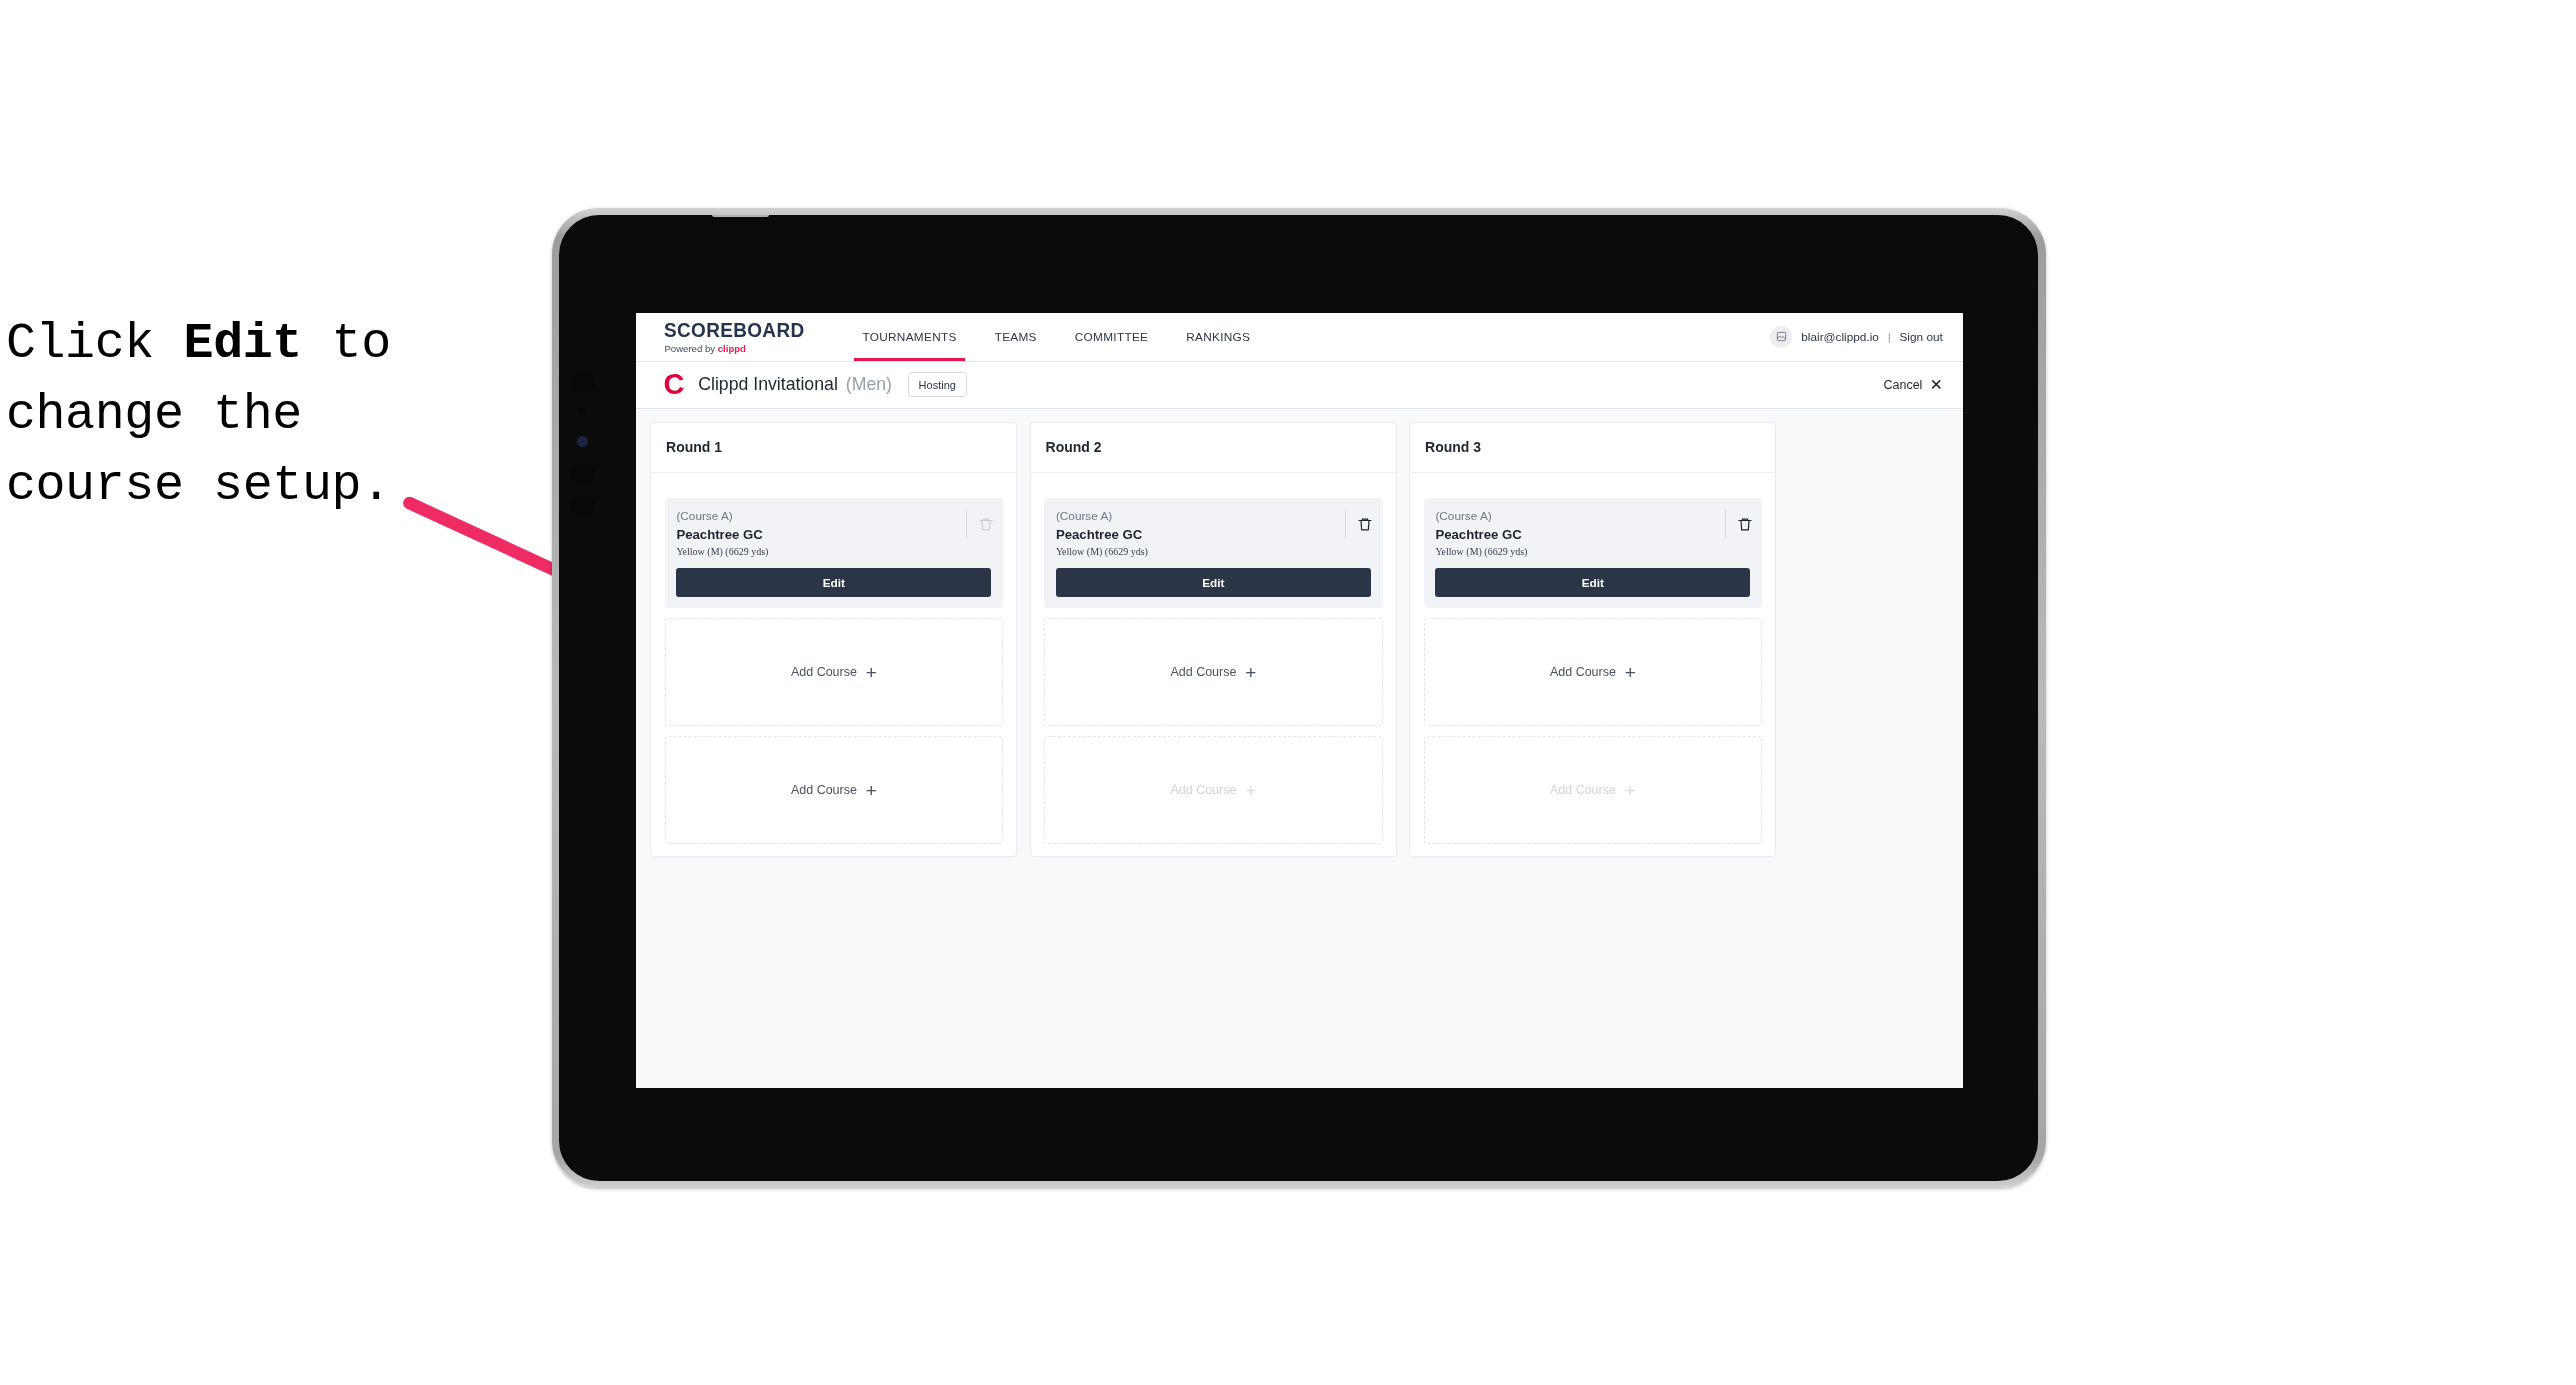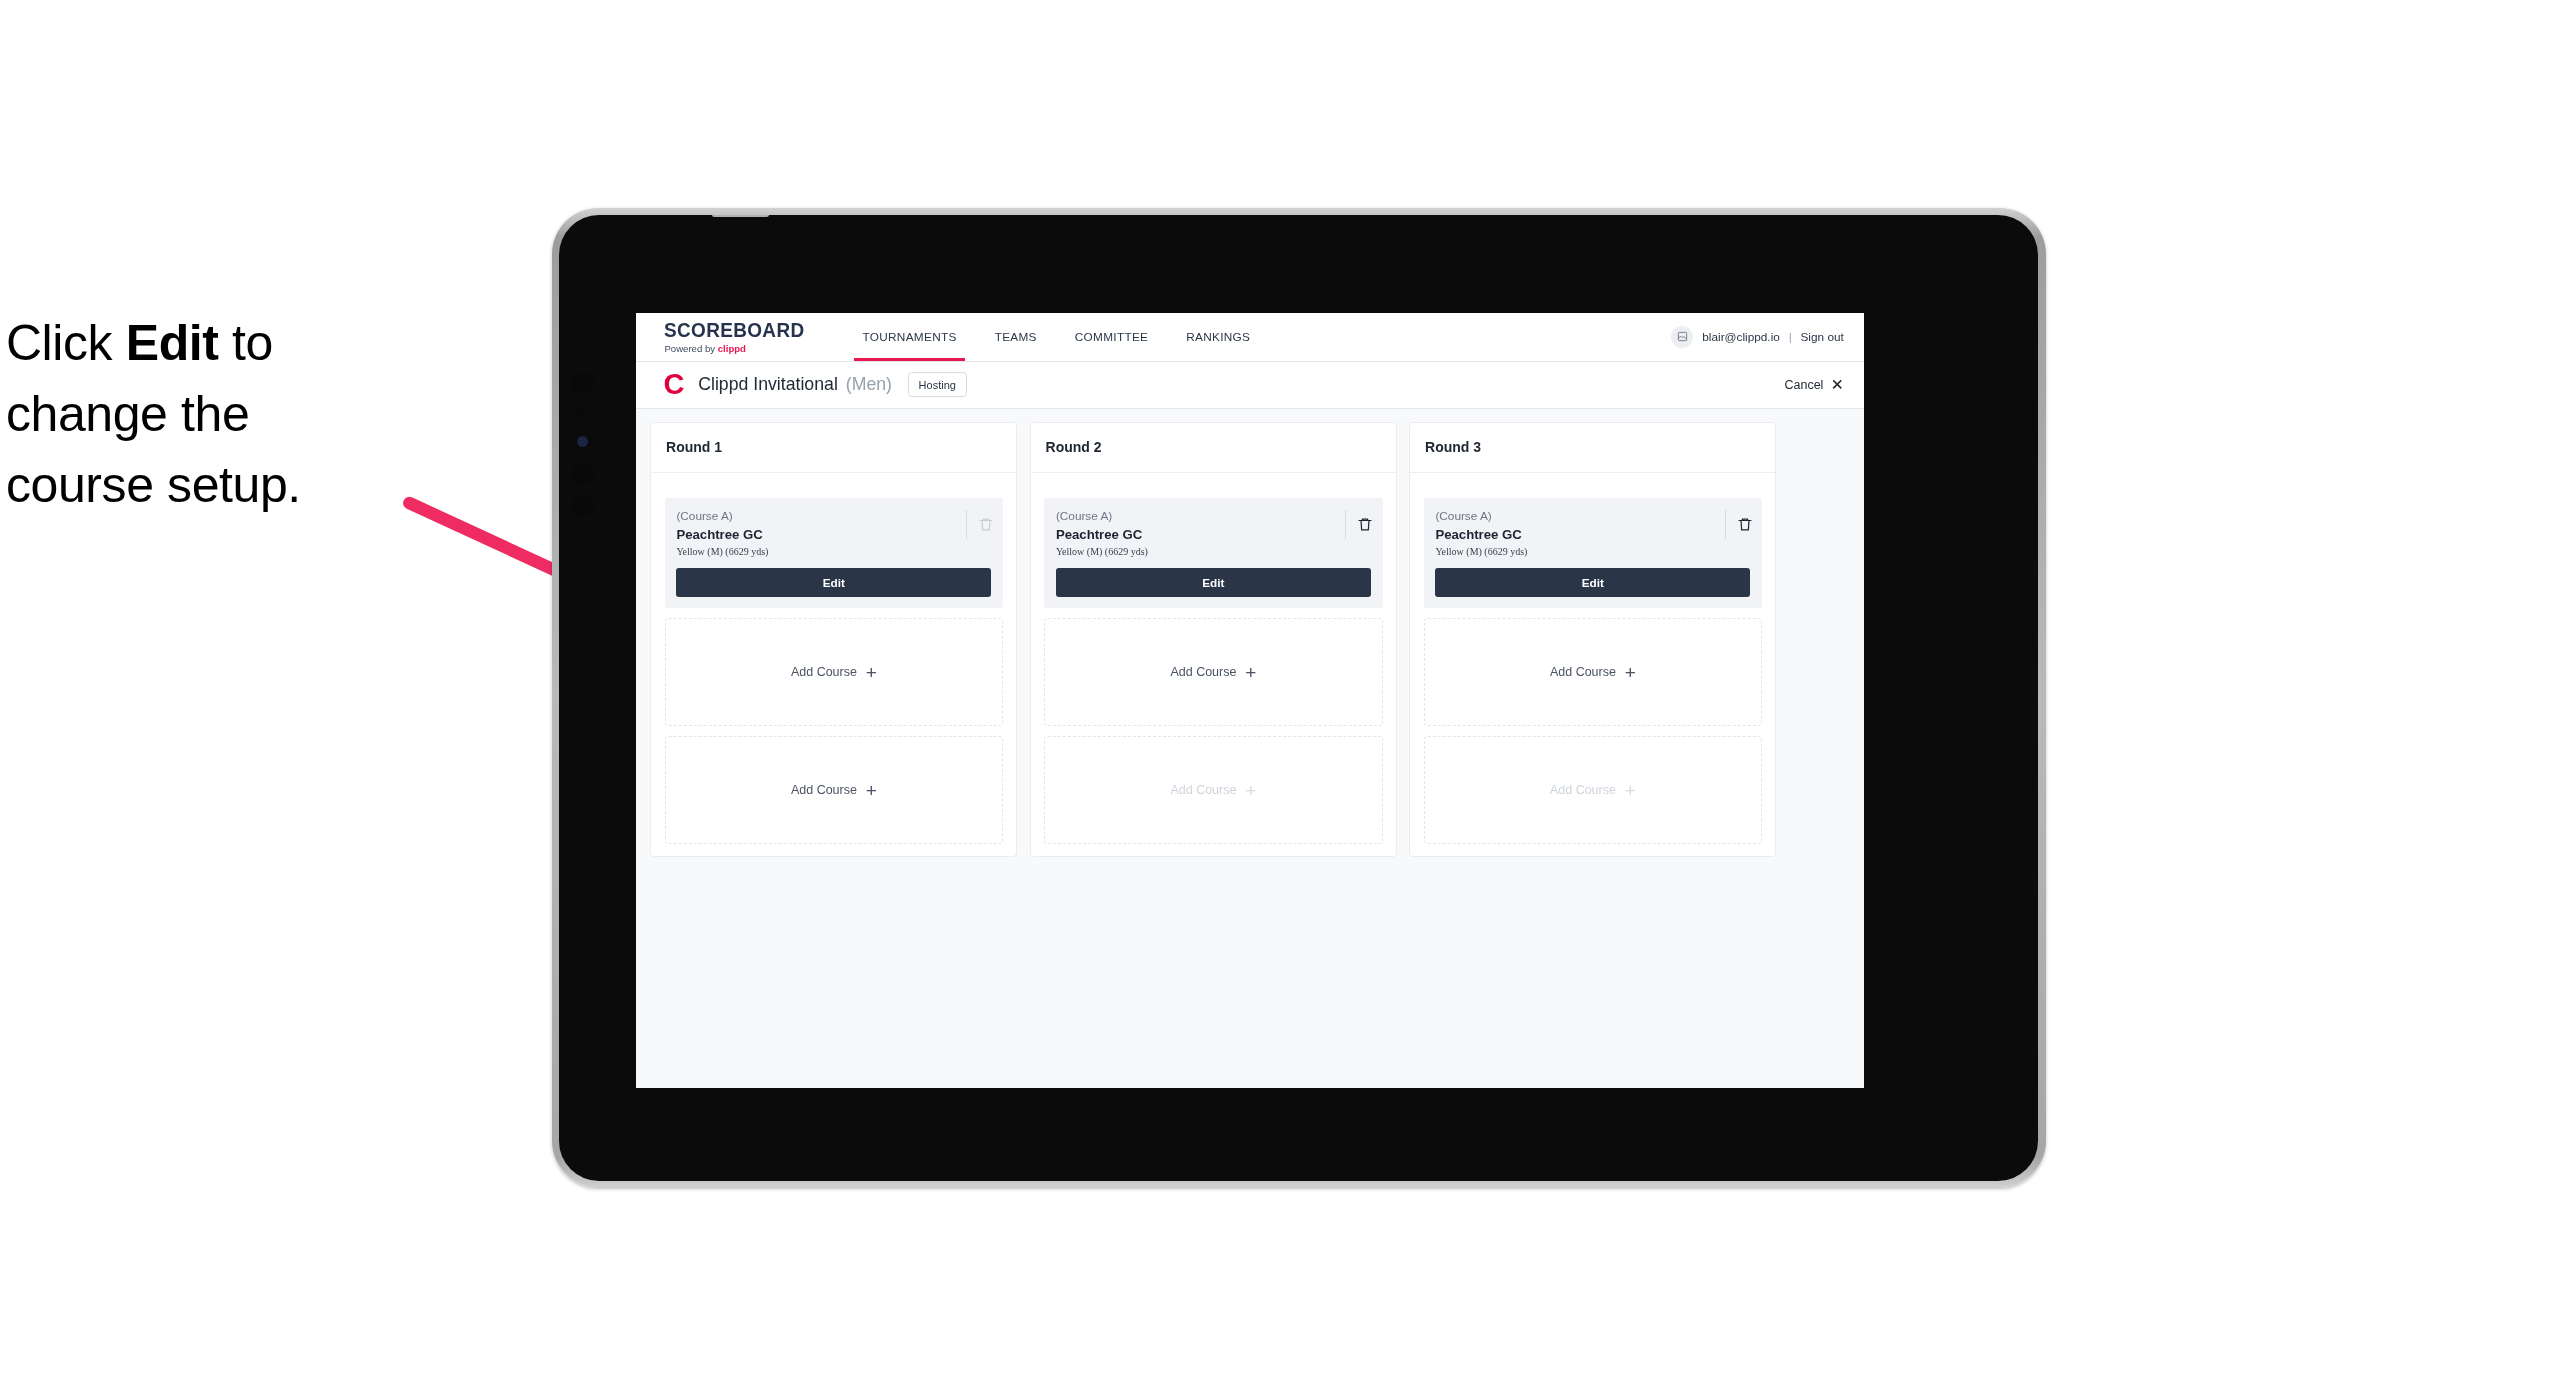--- a/index.html
+++ b/index.html
@@ -12,21 +12,21 @@
   }
 
   
   #annotation{
     position:absolute;
     left:5.9px; top:308px;
     width:397px;
     font-size:50px;
     line-height:1.42;
     color:#000000;
-    font-family:Liberation Sans, sans-serif;
+    font-family:Liberation Mono, monospace;
     letter-spacing:-0.4px;
   }
   #annotation b{font-weight:bold;}
   #arrow-svg{position:absolute;left:368px;top:456px;width:309px;height:191px;}
 
   
   #tablet{
     position:absolute;
     left:552px; top:208px;
     width:1494px; height:979px;
@@ -54,21 +54,21 @@
     width:57px;height:4.4px;
     background:#e8e8e8;
     border-radius:2.2px;
     opacity:.75;
   }
 
   
   #app{
     position:absolute;
     left:77px; top:98px;
-    width:1228px; height:775px;
+    width:1327px; height:775px;
     background:#f8f9fb;
     overflow:hidden;
   }
 
   
   #topbar{
     height:48px;
     background:#ffffff;
     border-bottom:0.7px solid #e3e5e9;
     display:flex;align-items:stretch;

